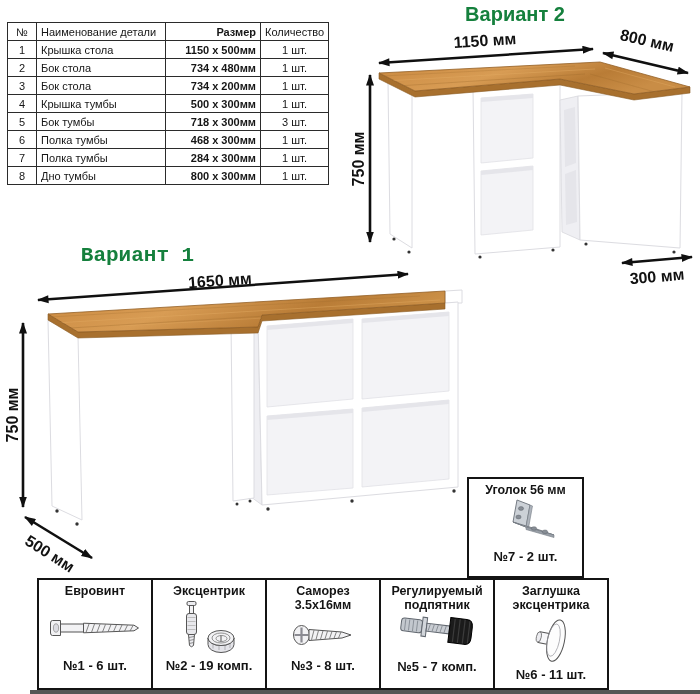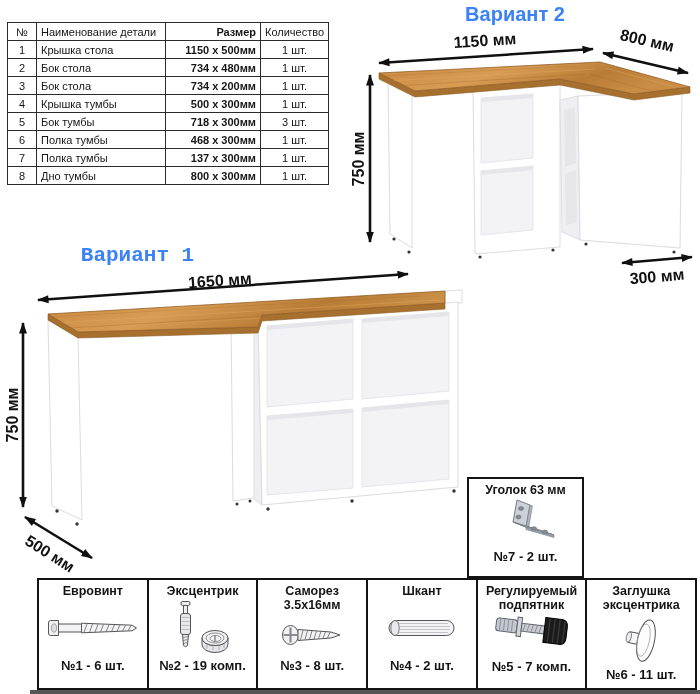--- a/index.html
+++ b/index.html
@@ -7,21 +7,21 @@
           font-family:"Liberation Sans",sans-serif;color:#1a1a1a;}
   
   .parts-table{position:absolute;left:7px;top:22px;border-collapse:collapse;font-size:11px;color:#161616;}
   .parts-table th,.parts-table td{border:1px solid #2b2b2b;padding:0 4px;height:17px;font-weight:normal;white-space:nowrap;}
   .parts-table .c-num{width:20px;text-align:center;}
   .parts-table .c-name{width:120px;text-align:left;}
   .parts-table .c-size{width:86px;text-align:right;font-weight:bold;}
   .parts-table .c-qty{width:58px;text-align:center;}
   .parts-table thead th{text-align:center;}
   
-  .variant-title{position:absolute;font-size:20px;font-weight:bold;text-align:center;color:#3b82f6;}
+  .variant-title{position:absolute;font-size:20px;font-weight:bold;text-align:center;color:#15803d;}
   #v2-title{left:415px;top:3px;width:200px;}
   #v1-title{left:55px;top:244px;width:165px;font-size:21px;font-family:Liberation Mono, monospace;}
   .scheme{position:absolute;}
   
   .hw-row{position:absolute;display:flex;}
   #hw-top{left:467px;top:477px;width:230px;height:101px;}
   #hw-bottom{left:37px;top:578px;width:660px;height:112px;}
   .hw-box{box-sizing:border-box;border:2px solid #141414;background:#fff;display:flex;flex-direction:column;align-items:center;}
   .hw-box + .hw-box{margin-left:-2px;}
   #hw-top .hw-box{width:117px;height:101px;}
@@ -86,21 +86,21 @@
       </tr>
       <tr>
         <td class="c-num">6</td>
         <td class="c-name">Полка тумбы</td>
         <td class="c-size">468 x 300мм</td>
         <td class="c-qty">1 шт.</td>
       </tr>
       <tr>
         <td class="c-num">7</td>
         <td class="c-name">Полка тумбы</td>
-        <td class="c-size">137 x 300мм</td>
+        <td class="c-size">284 x 300мм</td>
         <td class="c-qty">1 шт.</td>
       </tr>
       <tr>
         <td class="c-num">8</td>
         <td class="c-name">Дно тумбы</td>
         <td class="c-size">800 x 300мм</td>
         <td class="c-qty">1 шт.</td>
       </tr>
     </tbody>
   </table>
@@ -253,21 +253,21 @@
       <line class="dim" x1="23" y1="55" x2="23" y2="239" marker-start="url(#m1s)" marker-end="url(#m1e)"></line>
       <text class="dim-label" x="12" y="153" text-anchor="middle" transform="rotate(-90 12 147)">750 мм</text>
 
       <line class="dim" x1="25" y1="249" x2="92" y2="290" marker-start="url(#m1s)" marker-end="url(#m1e)"></line>
       <text class="dim-label" x="49" y="291" text-anchor="middle" transform="rotate(32 49 287)">500 мм</text>
     </g>
   </svg>
 
   <div class="hw-row" id="hw-top">
     <div class="hw-box">
-      <div class="hw-title">Уголок 63 мм</div>
+      <div class="hw-title">Уголок 56 мм</div>
       <div class="hw-icon">
         <svg width="66" height="52" viewBox="0 0 66 52">
           <polygon points="24,3 37,8 33,30 20,25" fill="#ccd1d7" stroke="#767c84"></polygon>
           <polygon points="37,8 39.5,9 35.5,31 33,30" fill="#aeb4bc" stroke="#767c84" stroke-width="0.6"></polygon>
           <polygon points="20,25 33,30 61,38 48,33.5" fill="#d4d8dd" stroke="#767c84"></polygon>
           <polygon points="33,30 61,38 61,40.5 33,32.5" fill="#9aa0a8" stroke="#767c84" stroke-width="0.6"></polygon>
           <ellipse cx="28" cy="11.5" rx="2.6" ry="1.9" fill="#878d95" stroke="#5f656d" stroke-width="0.5"></ellipse>
           <ellipse cx="25.5" cy="20" rx="2.6" ry="1.9" fill="#878d95" stroke="#5f656d" stroke-width="0.5"></ellipse>
           <ellipse cx="41" cy="31.5" rx="2.7" ry="1.8" fill="#878d95" stroke="#5f656d" stroke-width="0.5"></ellipse>
           <ellipse cx="52" cy="34.8" rx="2.7" ry="1.8" fill="#878d95" stroke="#5f656d" stroke-width="0.5"></ellipse>
@@ -356,36 +356,20 @@
               <line x1="36.5" y1="11.1" x2="34" y2="18.9"></line>
             <line x1="41" y1="11.4" x2="38.5" y2="18.6"></line>
               <line x1="45.5" y1="11.7" x2="43" y2="18.3"></line>
             <line x1="50" y1="12" x2="47.5" y2="18"></line>
           </g>
         </svg>
       </div>
       <div class="hw-caption">№3 - 8 шт.</div>
     </div>
 
-    <div class="hw-box">
-      <div class="hw-title">Шкант</div>
-      <div class="hw-icon">
-        <svg width="78" height="24" viewBox="0 0 76 24">
-          <rect x="5" y="4.5" width="65" height="15" rx="7.5" fill="#f4f4f6" stroke="#555"></rect>
-          <ellipse cx="11" cy="12" rx="4.2" ry="7.5" fill="#eaeaee" stroke="#555" stroke-width="0.8"></ellipse>
-          <g stroke="#b5b5bc" stroke-width="0.8">
-            <line x1="15" y1="7.5" x2="64" y2="7.5"></line>
-              <line x1="15" y1="10.5" x2="66" y2="10.5"></line>
-            <line x1="15" y1="13.5" x2="66" y2="13.5"></line>
-              <line x1="15" y1="16.5" x2="64" y2="16.5"></line>
-          </g>
-        </svg>
-      </div>
-      <div class="hw-caption">№4 - 2 шт.</div>
-    </div>
 
     <div class="hw-box">
       <div class="hw-title">Регулируемый подпятник</div>
       <div class="hw-icon">
         <svg width="80" height="46" viewBox="0 0 80 46">
           <g transform="rotate(7 40 23)">
             <rect x="3" y="9" width="21" height="13" rx="3" fill="#c3c8ce" stroke="#60666e"></rect>
             <g stroke="#8a9098" stroke-width="1">
               <line x1="7" y1="10" x2="7" y2="21"></line>
                 <line x1="11" y1="10" x2="11" y2="21"></line>

